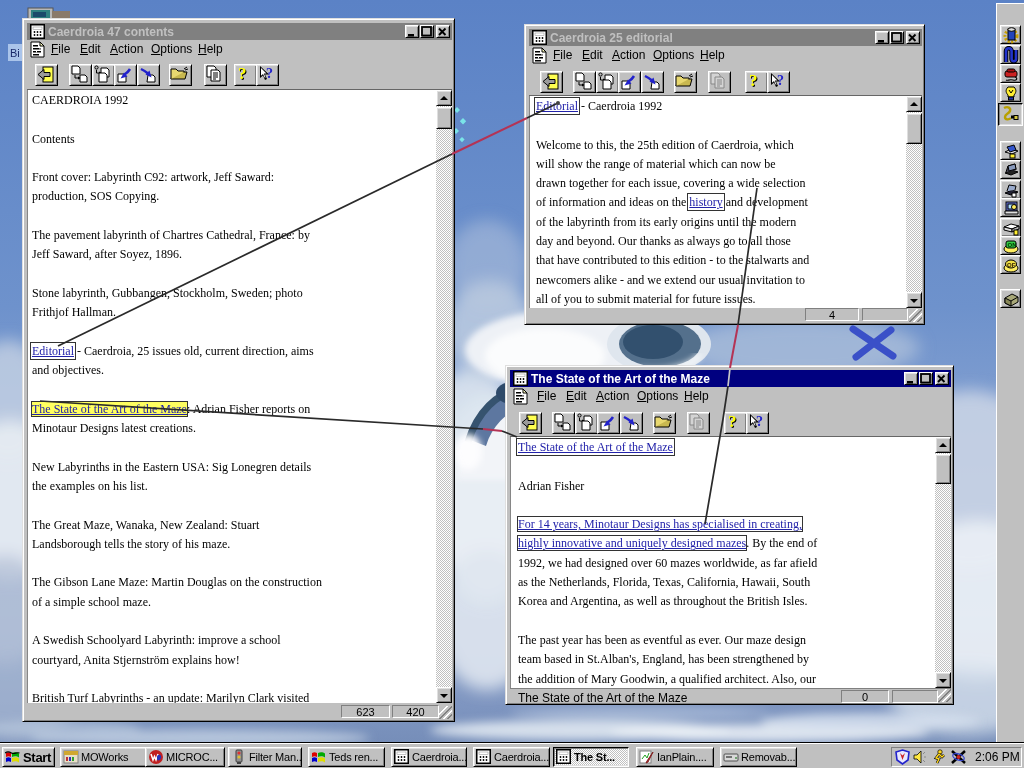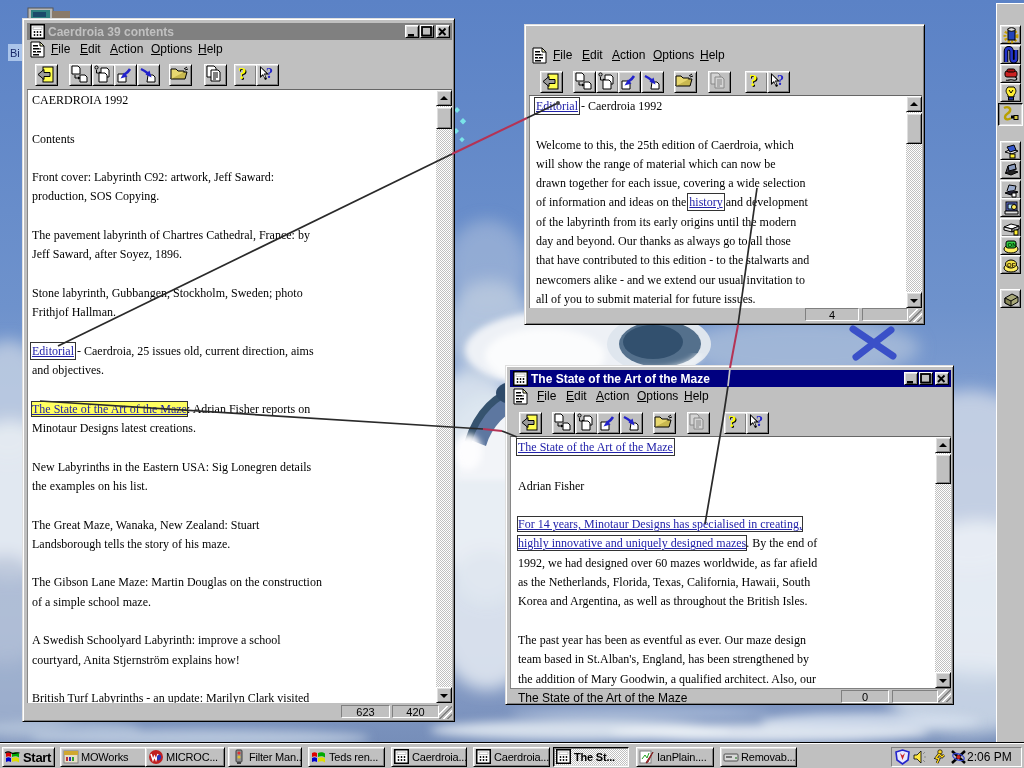--- a/index.html
+++ b/index.html
@@ -217,21 +217,21 @@
         <polygon points="7,9 11,5 3,5" fill="#000"></polygon>
       </g>
 </defs>
 </svg>
 
 <div class="win" style="left:22px;top:18px;width:433px;height:704px;z-index:10">
   <div class="tb inactive abs" style="left:4px;top:4px;width:425px;height:17px">
     <svg width="15" height="15" style="margin-left:1px">
         <use href="#appicon"></use>
       </svg>
-    <span class="tbtxt">Caerdroia 39 contents</span>
+    <span class="tbtxt">Caerdroia 47 contents</span>
     <span class="capbtns">
         <span class="cbtn"><svg width="11" height="11">
             <use href="#i-min"></use>
           </svg></span>
         <span class="cbtn"><svg width="11" height="11">
             <use href="#i-max"></use>
           </svg></span>
         <span class="cbtn" style="margin-left:2px"><svg width="10.5" height="10">
             <use href="#i-close"></use>
           </svg></span>
@@ -287,20 +287,37 @@
         </svg></div>
   </div>
   <div class="status" style="left:4px;top:686px;width:425px">
     <div class="cell" style="left:314px;width:49px">623</div>
     <div class="cell" style="left:365px;width:47px">420</div>
     <div class="grip"></div>
   </div>
 </div>
 
 <div class="win" style="left:524px;top:24px;width:401px;height:301px;z-index:11">
+  <div class="tb inactive abs" style="left:4px;top:4px;width:393px;height:17px">
+    <svg width="15" height="15" style="margin-left:1px">
+        <use href="#appicon"></use>
+      </svg>
+    <span class="tbtxt">Caerdroia 25 editorial</span>
+    <span class="capbtns">
+        <span class="cbtn"><svg width="11" height="11">
+            <use href="#i-min"></use>
+          </svg></span>
+        <span class="cbtn"><svg width="11" height="11">
+            <use href="#i-max"></use>
+          </svg></span>
+        <span class="cbtn" style="margin-left:2px"><svg width="10.5" height="10">
+            <use href="#i-close"></use>
+          </svg></span>
+      </span>
+  </div>
   <div class="menubar abs" style="left:4px;top:21px;width:393px;height:19px">
     <svg width="17" height="17" style="position:absolute;left:3px;top:1px">
         <use href="#docicon"></use>
       </svg>
     <span class="abs" style="left:24px"><u>F</u>ile</span>
     <span class="abs" style="left:53px"><u>E</u>dit</span>
     <span class="abs" style="left:83px"><u>A</u>ction</span>
     <span class="abs" style="left:124px"><u>O</u>ptions</span>
     <span class="abs" style="left:171px"><u>H</u>elp</span>
   </div>
@@ -602,15 +619,15 @@
     <svg width="16" height="16" viewBox="0 0 16 16" style="margin-left:3px">
         <circle cx="9" cy="3" r="2.2" fill="#ffd820" stroke="#000" stroke-width="0.7"></circle>
         <path d="M8,5 L5,9 L8,10 L6,14 M8,5 L11,8 L13,6" stroke="#000" stroke-width="2.6" fill="none"></path>
         <path d="M8,5 L5,9 L8,10 L6,14 M8,5 L11,8 L13,6" stroke="#ffd820" stroke-width="1.4" fill="none"></path>
       </svg>
     <svg width="17" height="16" viewBox="0 0 17 16" style="margin-left:3px">
         <path d="M2,2 L15,14 M15,2 L2,14" stroke="#000" stroke-width="2.5"></path>
         <ellipse cx="8.5" cy="8" rx="6" ry="3" fill="none" stroke="#3344cc" stroke-width="1.3" transform="rotate(20 8.5 8)"></ellipse>
         <circle cx="8.5" cy="8" r="2" fill="#cc2222"></circle>
       </svg>
-    <span style="font-size:12px;margin-left:0">2:06 PM</span>
+    <span style="font-size:12px;margin-left:8px">2:06 PM</span>
   </div>
 </div>
 
 </body></html>

